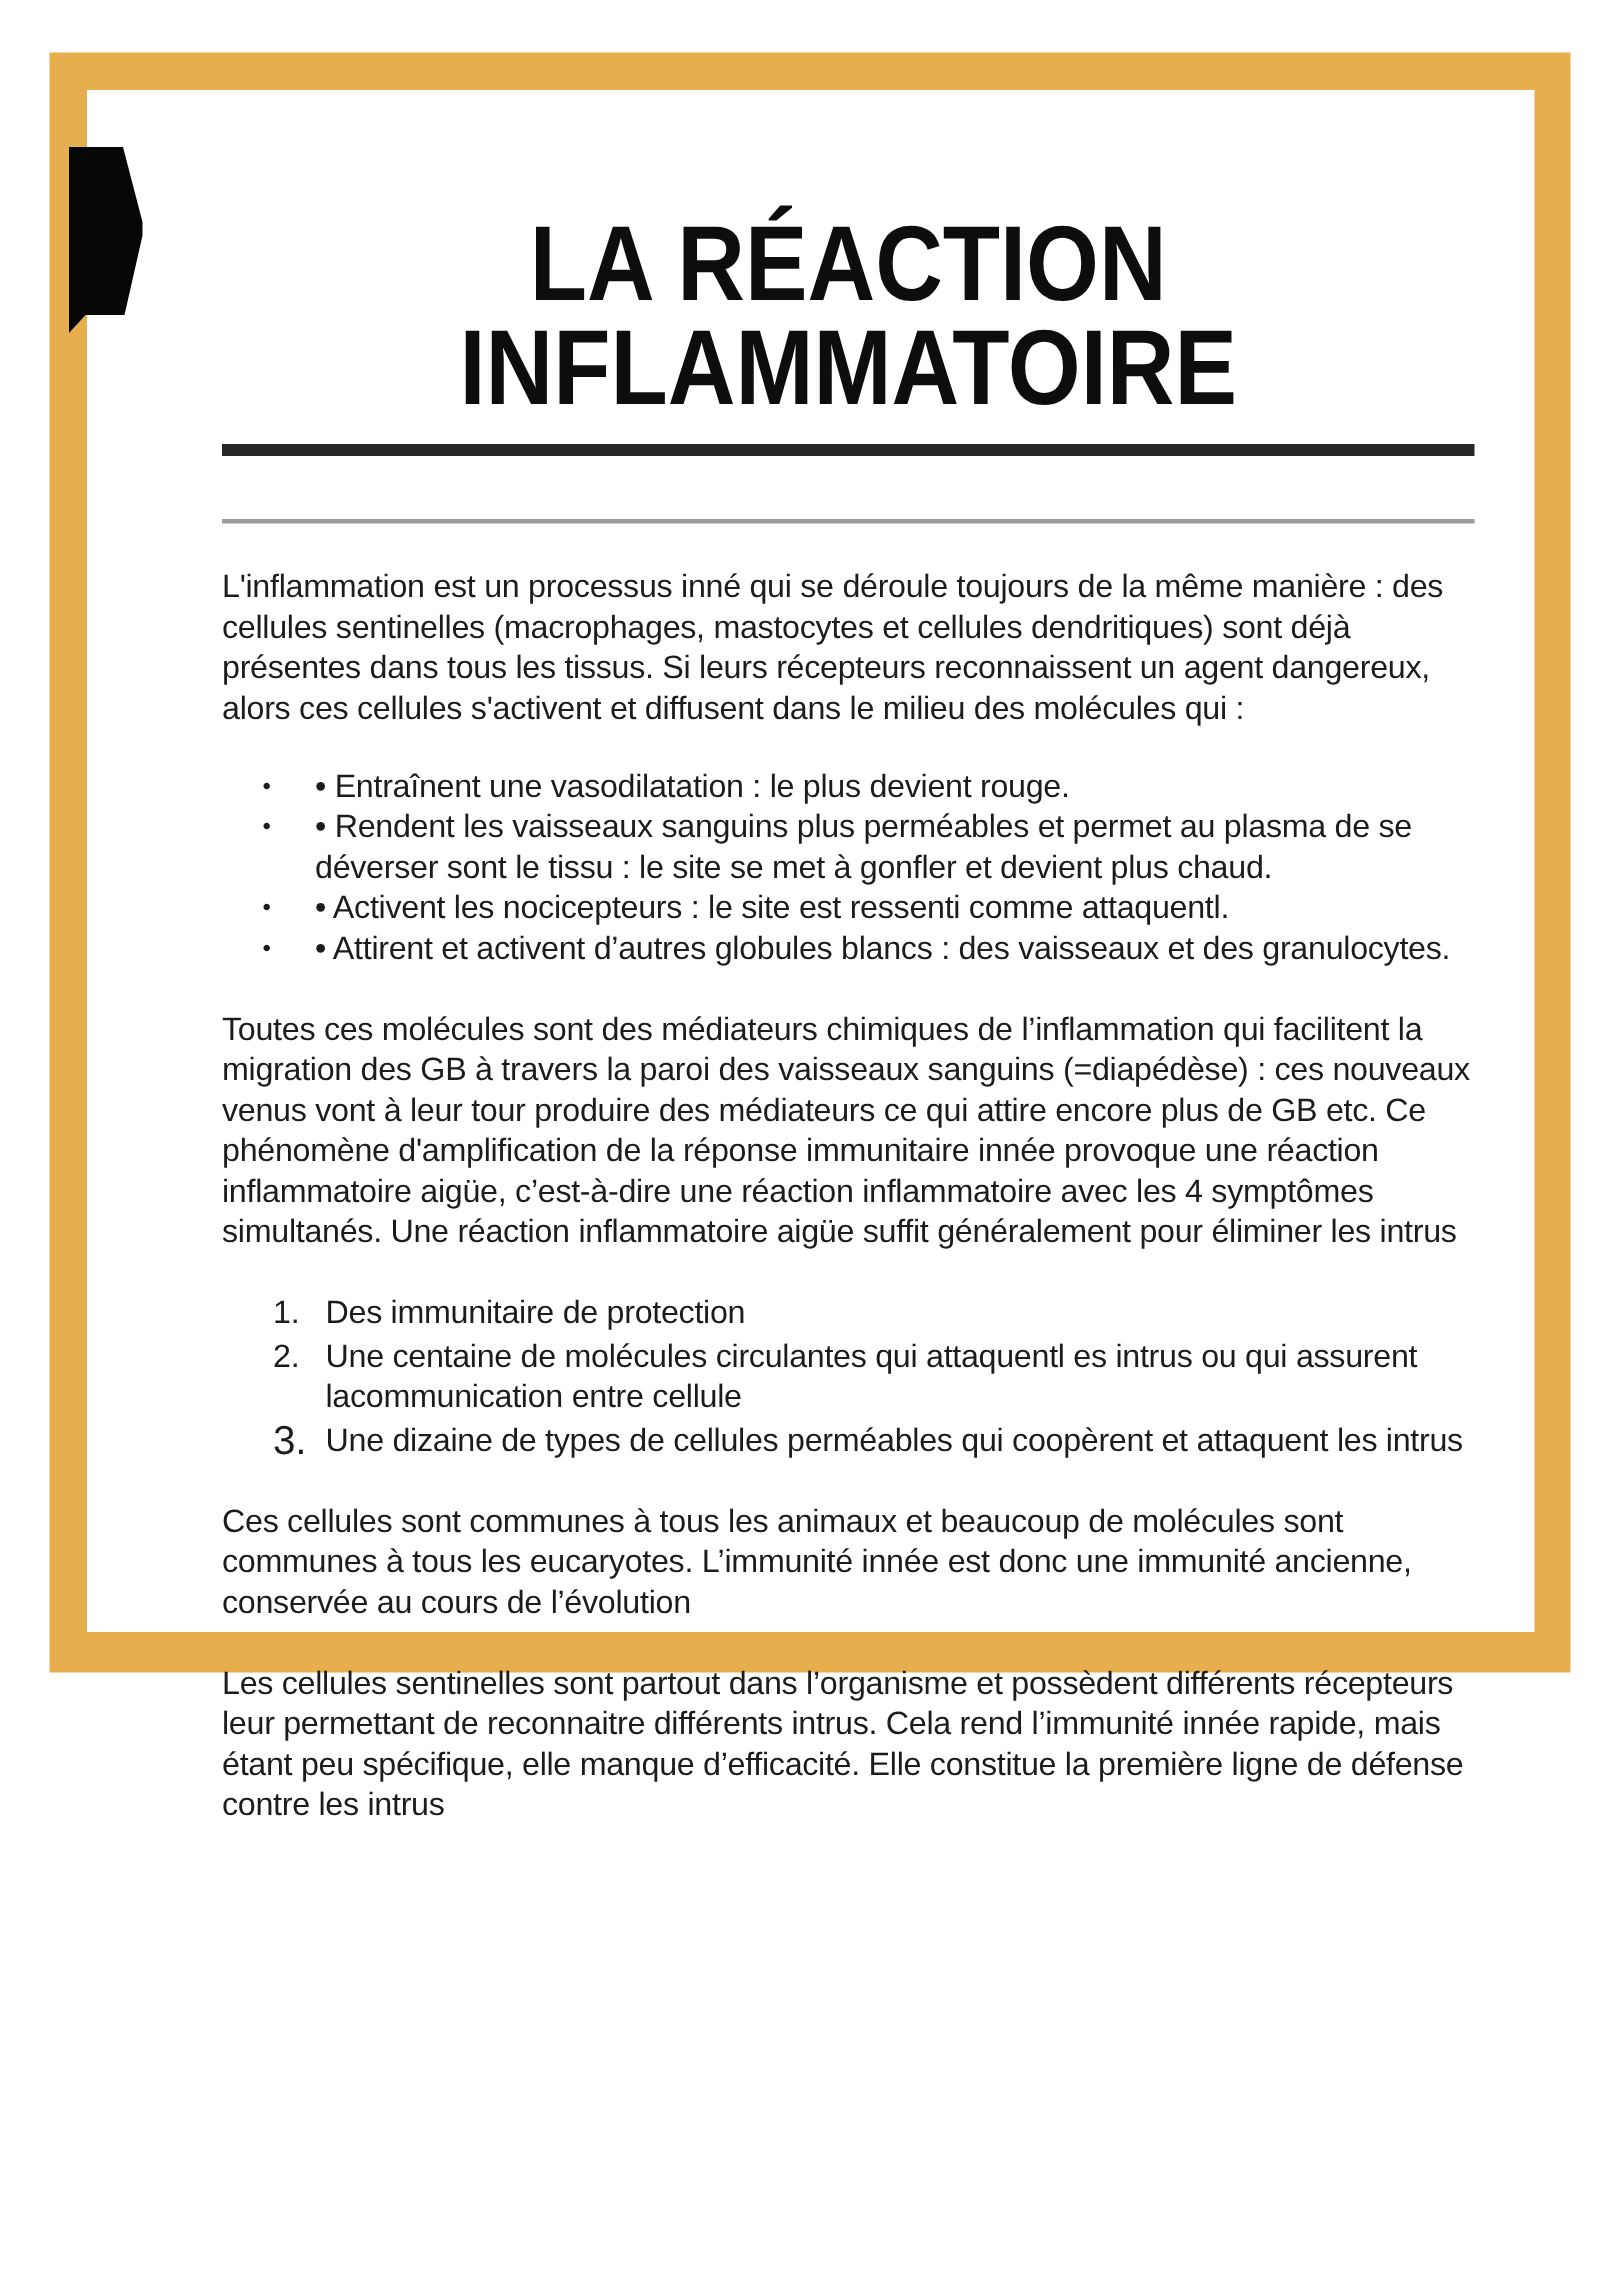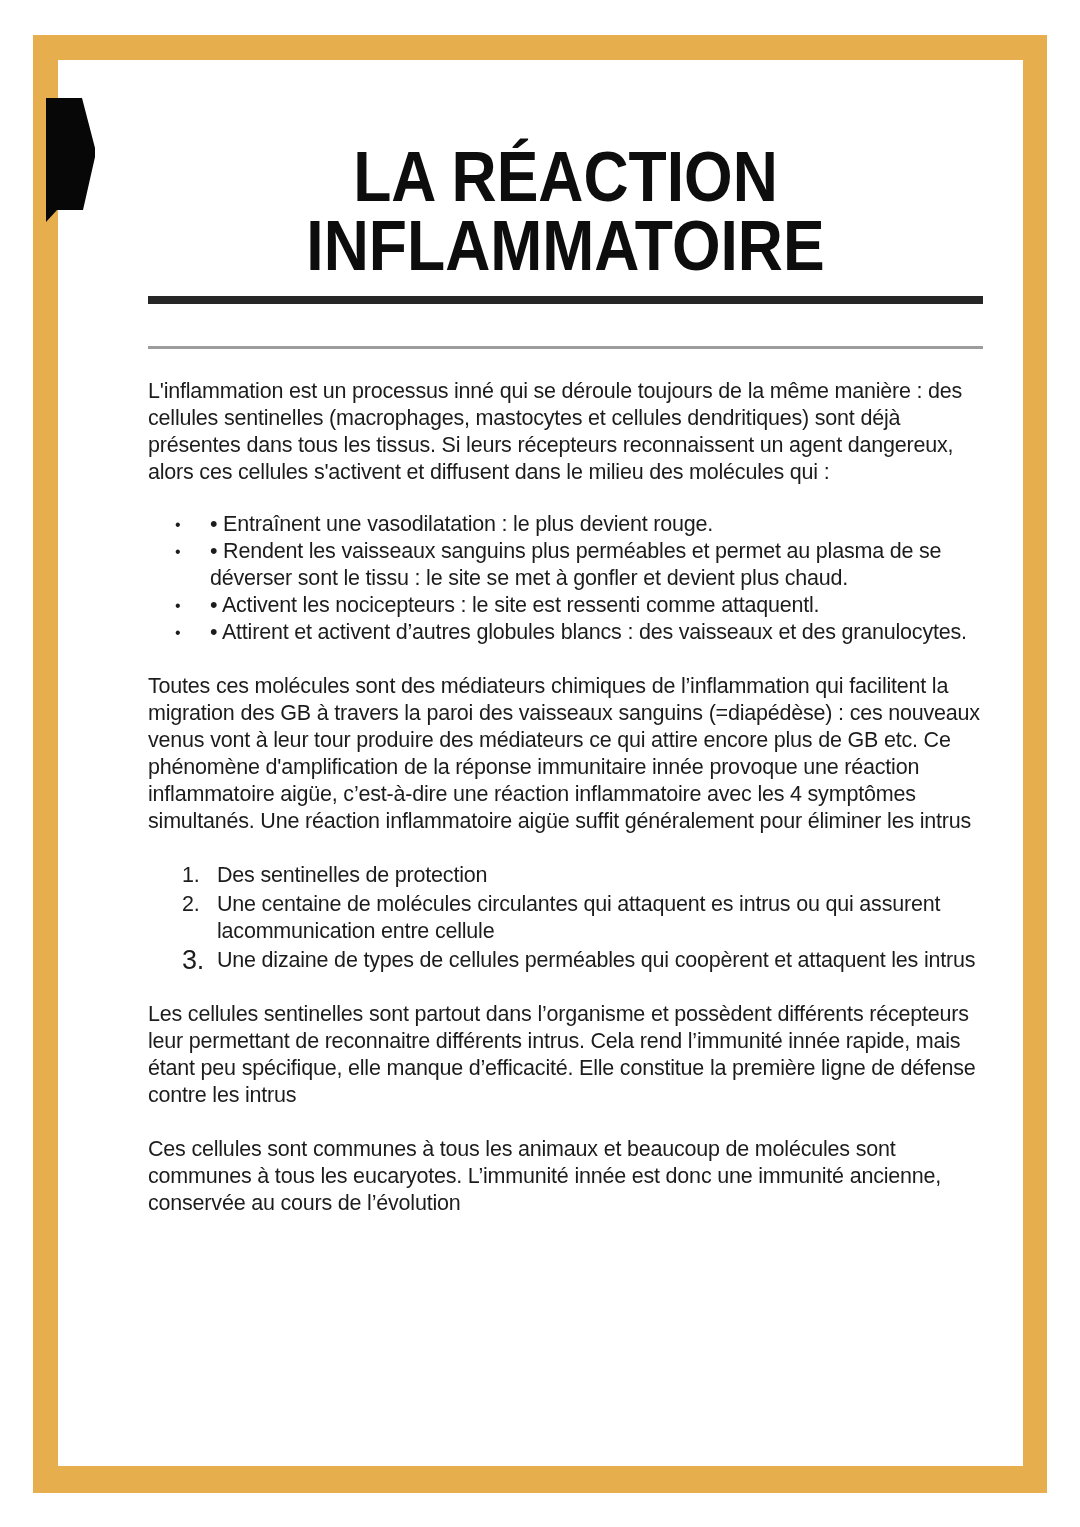--- a/index.html
+++ b/index.html
@@ -13,21 +13,21 @@
     position: relative;
     overflow: hidden;
     font-family: "Liberation Sans", sans-serif;
     color: #1c1c1c;
   }
   .frame {
     position: absolute;
     left: 33px;
     top: 35px;
     width: 1014px;
-    height: 1458px;
+    height: 1080px;
     background: #E7AE4E;
   }
   .page {
     position: absolute;
     left: 25px;
     top: 25px;
     right: 24px;
     bottom: 27px;
     background: #ffffff;
   }
@@ -153,35 +153,35 @@
           <span class="btxt">• Attirent et activent d’autres globules blancs : des vaisseaux et des granulocytes.</span>
         </li>
       </ul>
 
       <p class="para">Toutes ces molécules sont des médiateurs chimiques de l’inflammation qui facilitent la migration des GB à travers la paroi des vaisseaux sanguins (=diapédèse) : ces nouveaux venus vont à leur tour produire des médiateurs ce qui attire encore plus de GB etc. Ce phénomène d'amplification de la réponse immunitaire innée provoque une réaction inflammatoire aigüe, c’est-à-dire une réaction inflammatoire avec les 4 symptômes simultanés. Une réaction inflammatoire aigüe suffit généralement pour éliminer les intrus</p>
 
 
       <ol class="numbers">
         <li>
           <span class="num">1.</span>
-          <span class="ntxt">Des sentinelles de protection</span>
+          <span class="ntxt">Des immunitaire de protection</span>
         </li>
         <li>
           <span class="num">2.</span>
-          <span class="ntxt">Une centaine de molécules circulantes qui attaquent es intrus ou qui assurent lacommunication entre cellule</span>
+          <span class="ntxt">Une centaine de molécules circulantes qui attaquentl es intrus ou qui assurent lacommunication entre cellule</span>
         </li>
         <li class="big-num">
           <span class="num">3.</span>
           <span class="ntxt">Une dizaine de types de cellules perméables qui coopèrent et attaquent les intrus</span>
         </li>
       </ol>
 
+      <p class="para">Ces cellules sont communes à tous les animaux et beaucoup de molécules sont communes à tous les eucaryotes. L’immunité innée est donc une immunité ancienne, conservée au cours de l’évolution</p>
+
       <p class="para">Les cellules sentinelles sont partout dans l’organisme et possèdent différents récepteurs leur permettant de reconnaitre différents intrus. Cela rend l’immunité innée rapide, mais étant peu spécifique, elle manque d’efficacité. Elle constitue la première ligne de défense contre les intrus</p>
-
-      <p class="para">Ces cellules sont communes à tous les animaux et beaucoup de molécules sont communes à tous les eucaryotes. L’immunité innée est donc une immunité ancienne, conservée au cours de l’évolution</p>
 
     </div>
   </div>
 </div>
 
 <svg class="bookmark" viewBox="0 0 50 126" xmlns="http://www.w3.org/2000/svg">
   <polygon points="0,1 36,1 49,51 49,60 37,113 11,113 0,125" fill="#070707"></polygon>
 </svg>
 
 </body></html>

